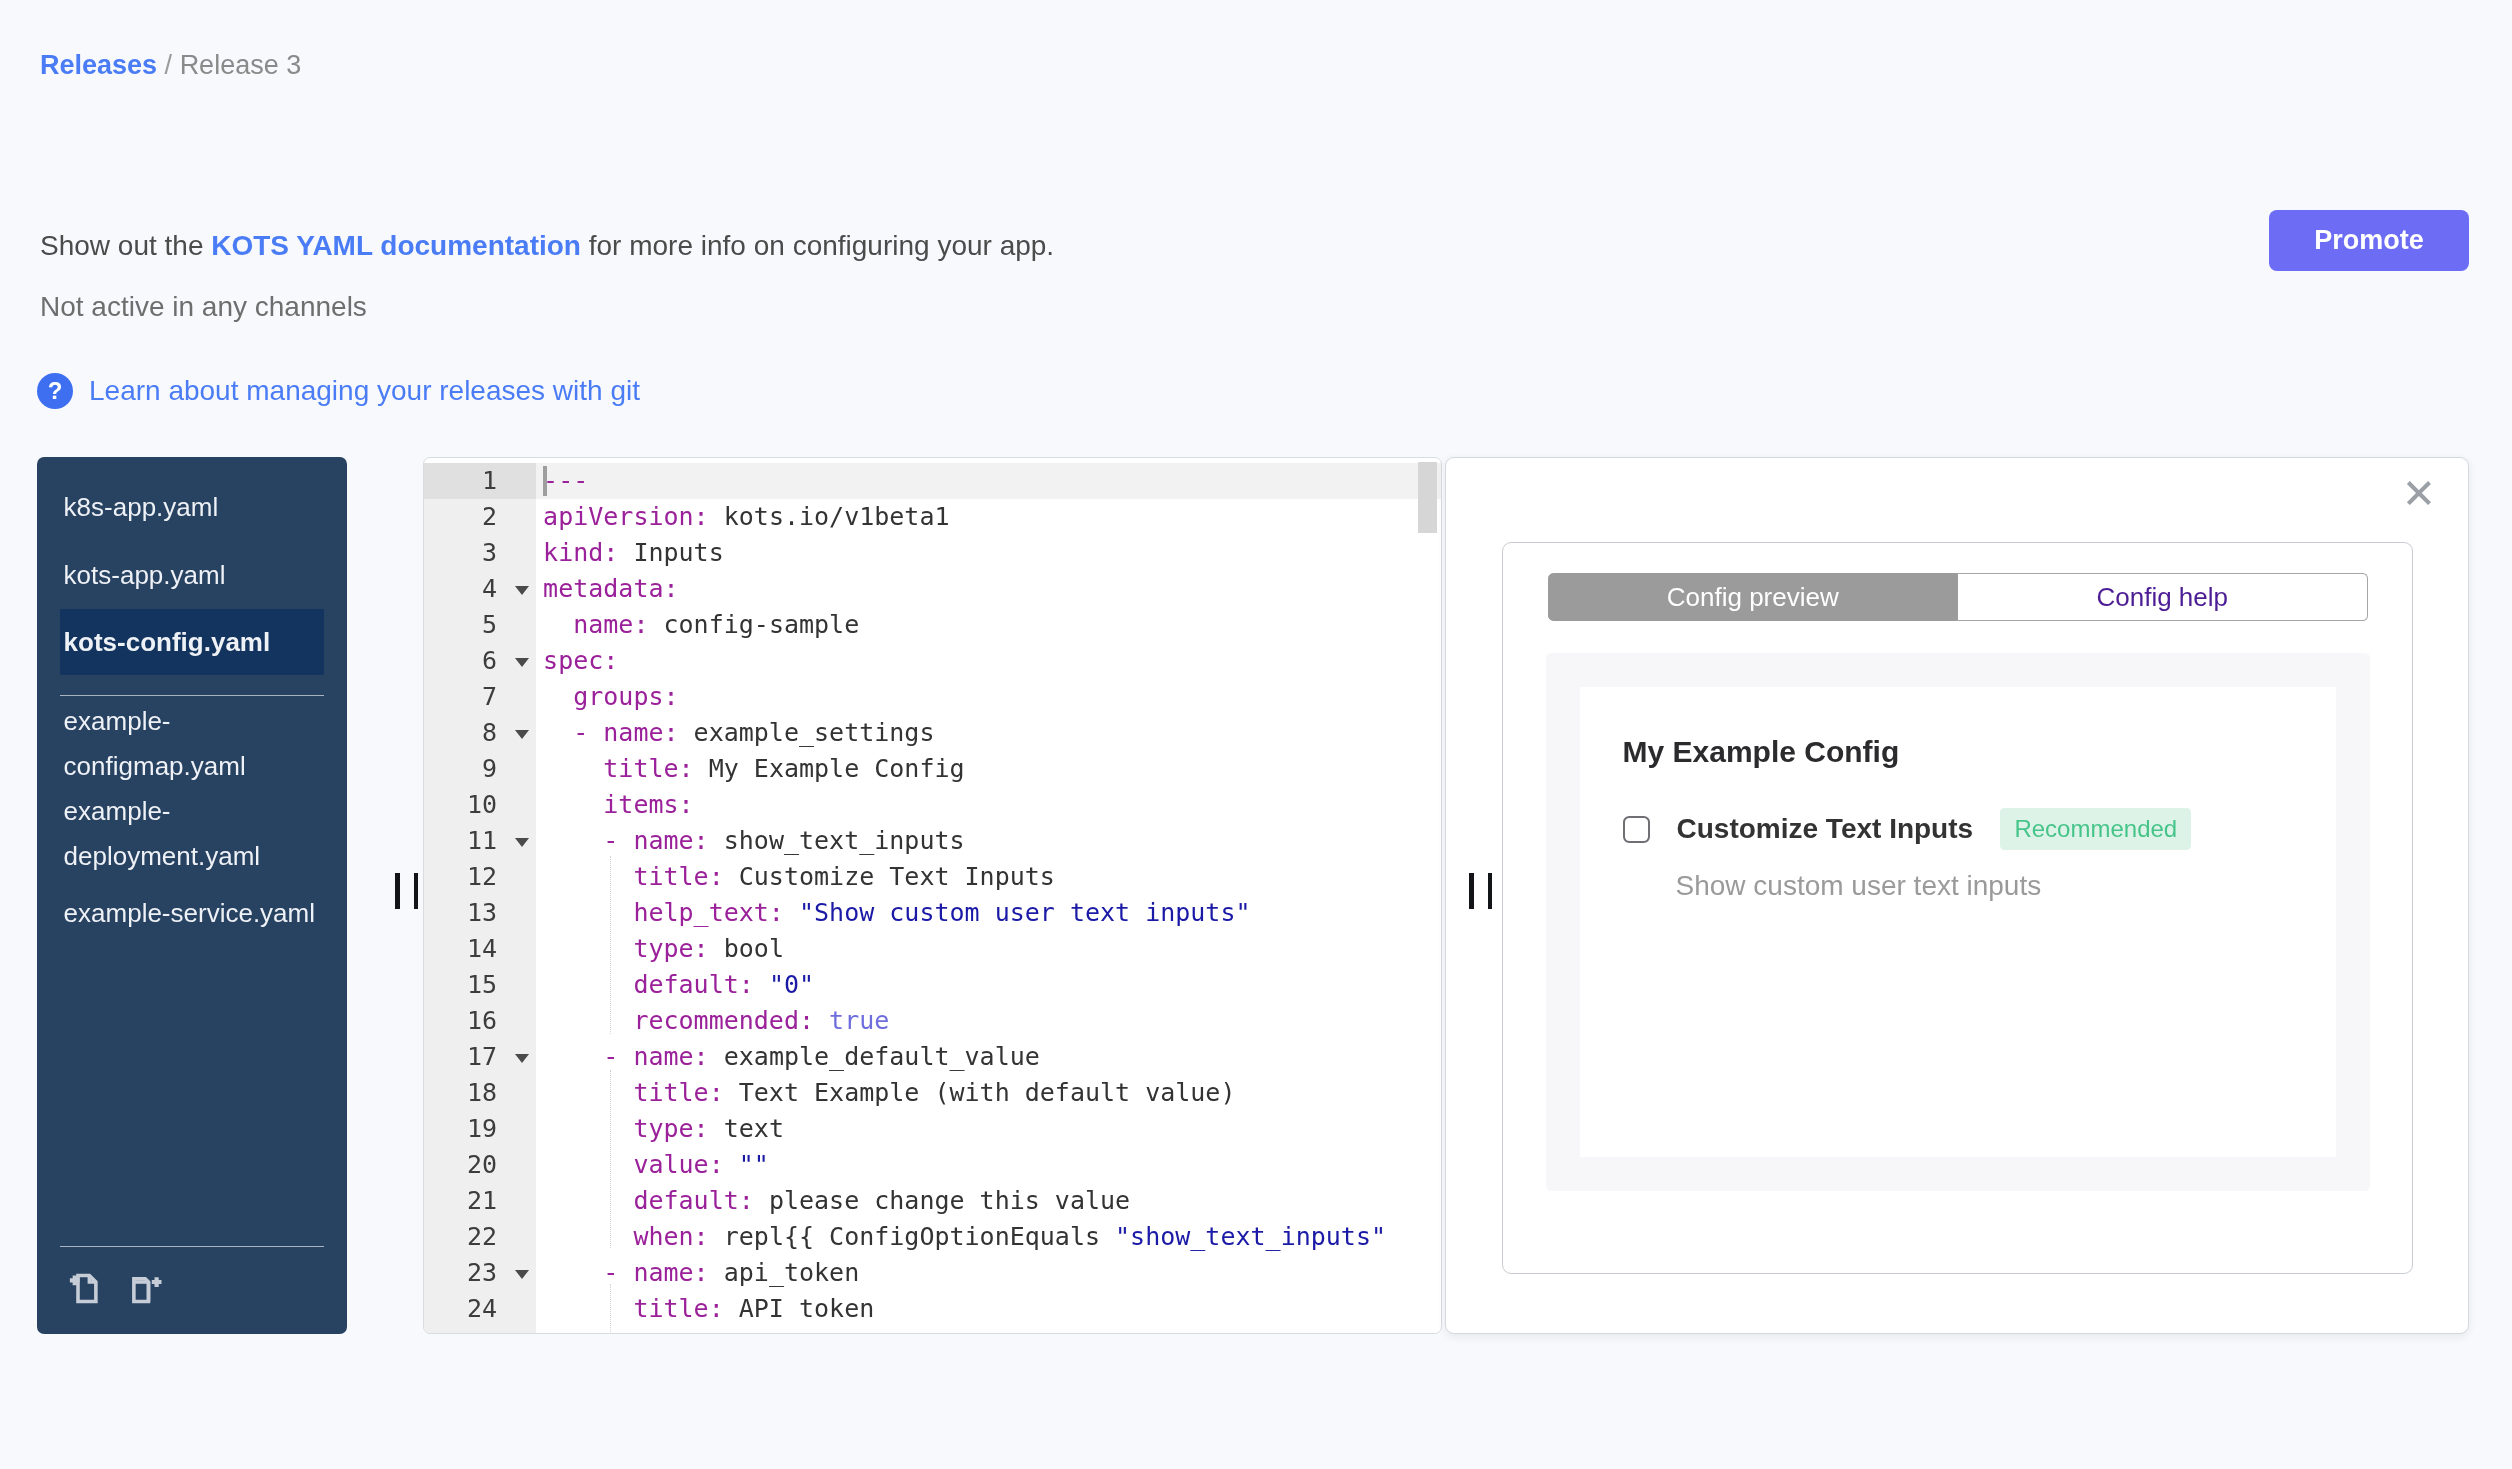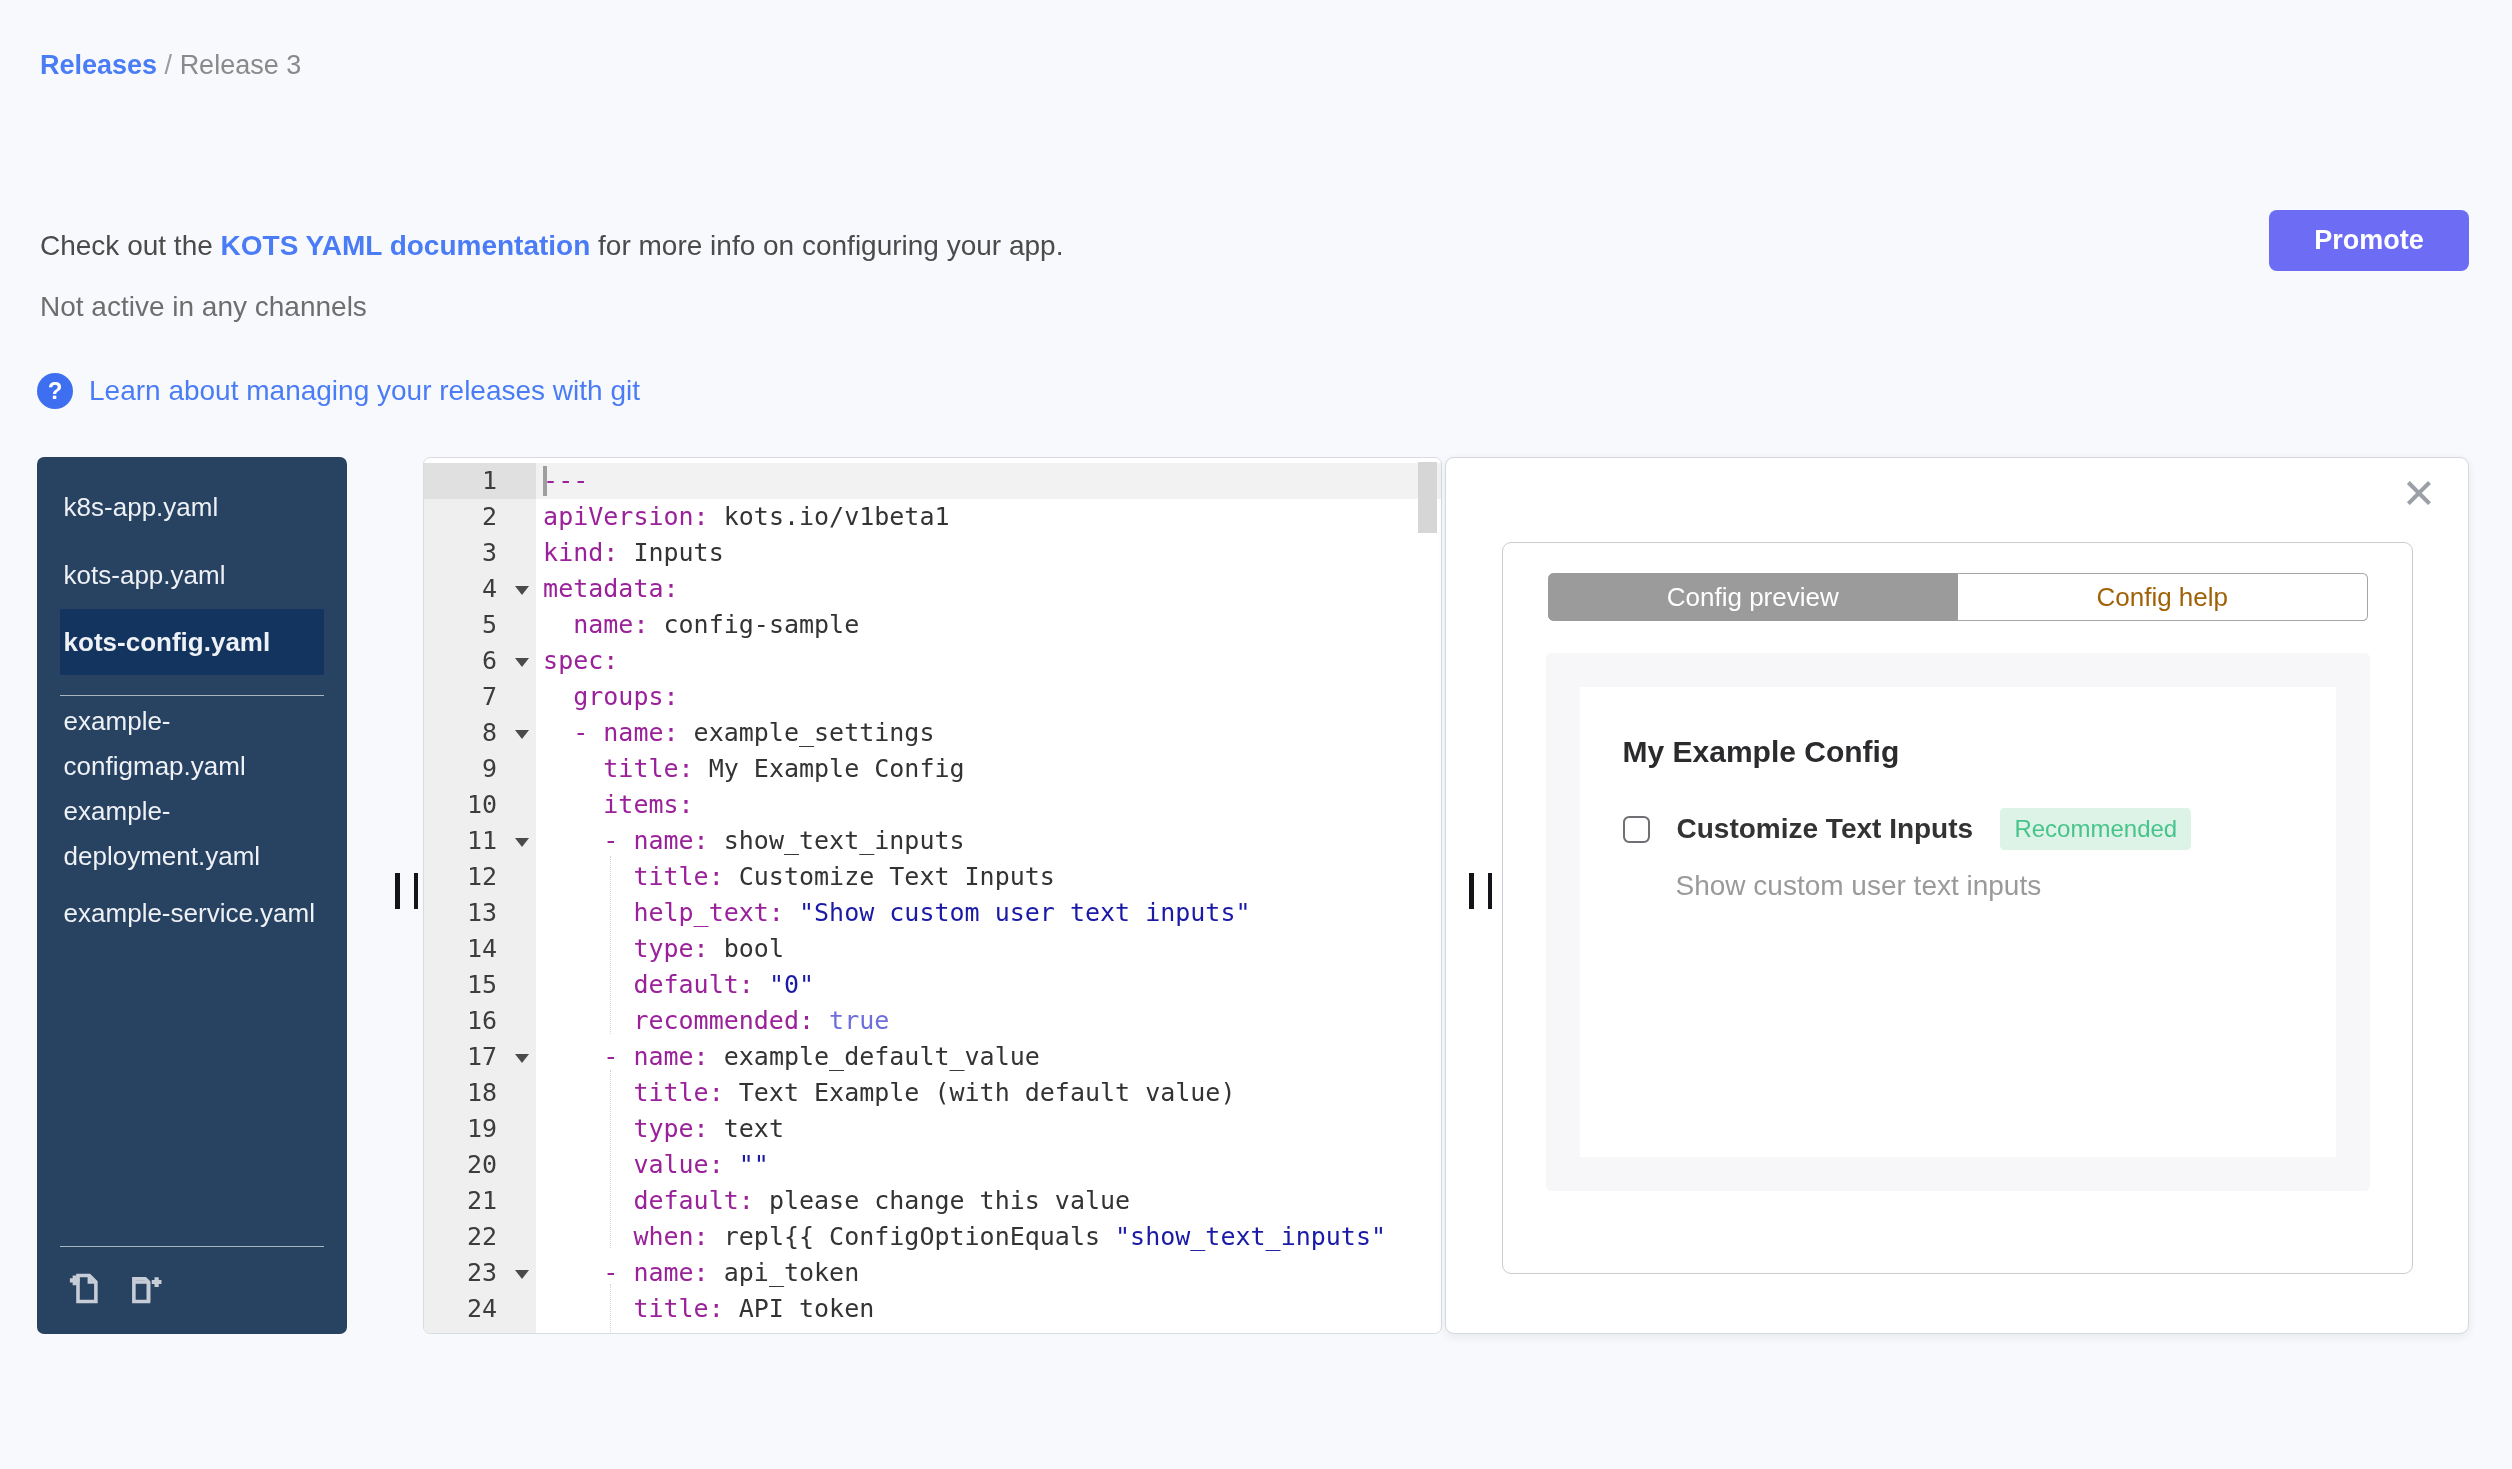--- a/index.html
+++ b/index.html
@@ -88,21 +88,21 @@
   
   .preview-panel { position:absolute; left:1445px; top:0; width:1024px; height:877px;
     background:#fff; border:0.9px solid #d5d8dd; border-radius:9px;
     box-shadow:0 2.7px 9px rgba(40,40,60,0.08); }
   .close-icon { position:absolute; right:32px; top:16px; font-size:41px; color:#9aa0a6;
     font-weight:400; cursor:pointer; line-height:41px; }
   .preview-card { position:absolute; left:56px; right:55px; top:84px; bottom:59px;
     border:0.9px solid #c9cdd2; border-radius:9px; background:#fff; }
   .tab-group { width:820px; height:48px; margin:30px auto 0 auto; display:flex; }
   .tab { flex:1; display:flex; align-items:center; justify-content:center;
-    font-size:26px; cursor:pointer; color:#a16207; background:#fff; border:0.9px solid #a6a6a6; }
+    font-size:26px; cursor:pointer; color:#4c1d95; background:#fff; border:0.9px solid #a6a6a6; }
   .tab:first-child { border-radius:5.3px 0 0 5.3px; }
   .tab:last-child  { border-radius:0 5.3px 5.3px 0; border-left:none; }
   .tab.active { background:#9b9b9b; color:#fff; border-color:#9b9b9b; }
   .config-area { width:824px; margin:32px auto 0 auto; height:538px;
     background:#f7f7f9; border-radius:5.3px; padding:34px; }
   .config-card { background:#fff; width:100%; height:100%; padding:48px 43px; }
   .group-title { font-size:30px; font-weight:700; color:#2b2b2e; }
   .config-item-row { display:flex; align-items:center; gap:27px; margin-top:39px; }
   .checkbox { width:27px; height:27px; border:2.7px solid #6f6f74; border-radius:6.2px;
     background:#fff; cursor:pointer; flex:none; }
@@ -119,21 +119,21 @@
 <body>
 
 <div class="screen">
 
   <div class="breadcrumb">
     <span class="bc-link">Releases</span><span class="bc-sep"> / </span><span class="bc-cur">Release 3</span>
   </div>
 
 
   <div class="doc-line">
-    <span>Check out the </span><span class="link">KOTS YAML documentation</span><span> for more info on configuring your app.</span>
+    <span>Show out the </span><span class="link">KOTS YAML documentation</span><span> for more info on configuring your app.</span>
   </div>
 
   <div class="channel-status">Not active in any channels</div>
 
   <div class="git-row">
     <span class="help-badge">?</span>
     <span class="git-link">Learn about managing your releases with git</span>
   </div>
 
   <button class="btn promote-btn">Promote</button>

